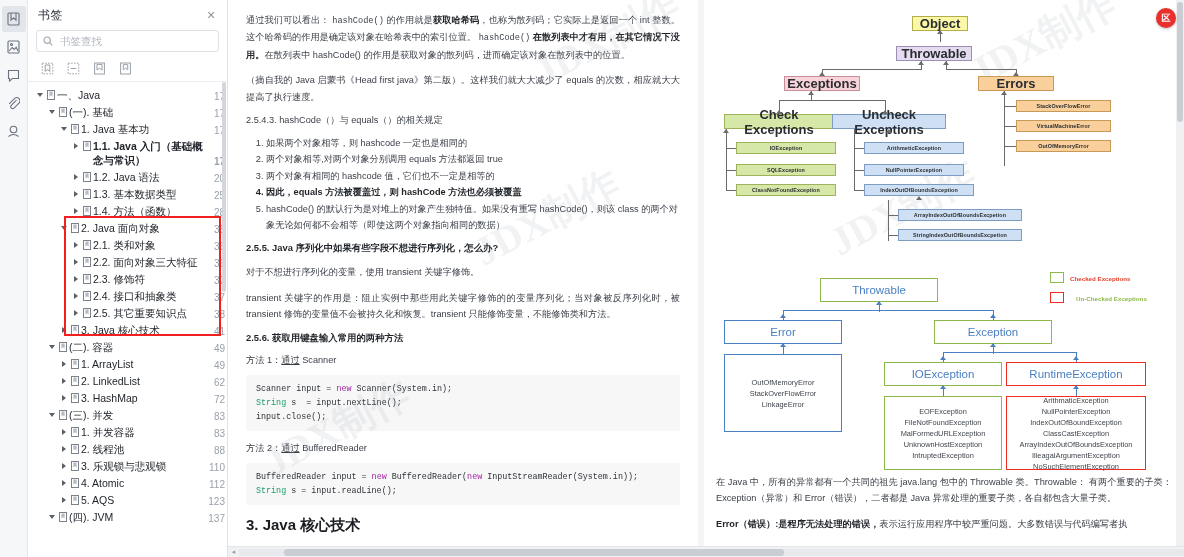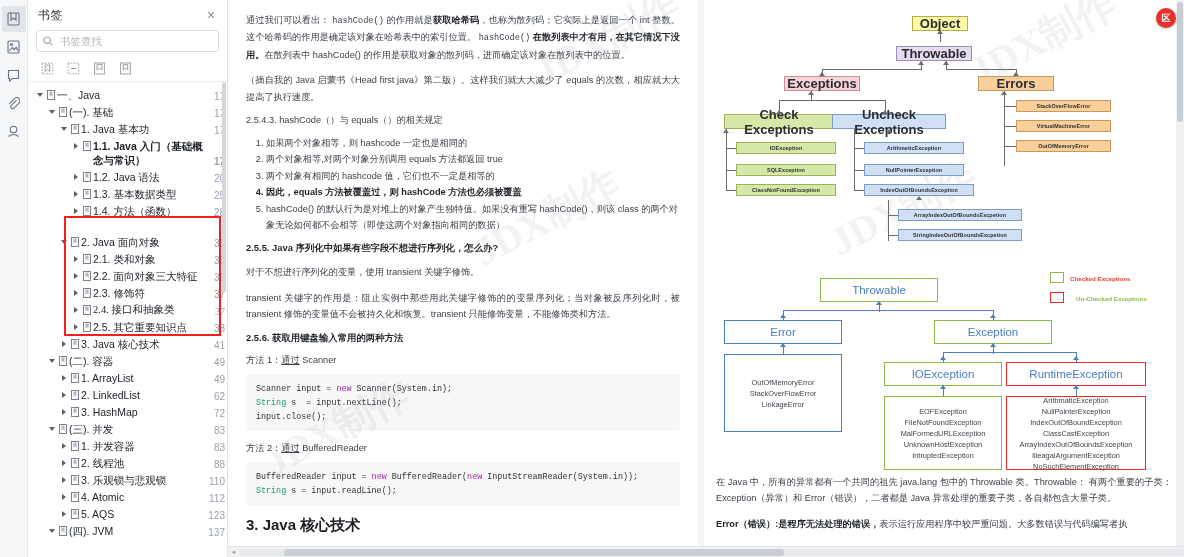--- a/index.html
+++ b/index.html
@@ -364,21 +364,21 @@
             </span>
             <span class="bmk">
               <svg width="8" height="10" viewBox="0 0 8 10" fill="none" stroke="currentColor" stroke-width="1">
                 <rect x=".5" y=".5" width="7" height="9"></rect>
                 <path d="M2.4 1.4h3.2v5.2L4 5.2 2.4 6.6z" fill="currentColor" stroke="none" opacity=".55"></path>
               </svg>
             </span>
             <span class="tlabel">1.4. 方法（函数）</span>
             <span class="tpage">28</span>
           </div>
-          <div class="tnode" style="padding-left: 30px; margin-top: 14px;">
+          <div class="tnode" style="padding-left: 30px;">
             <span class="tw">
               <i class="tri-down"></i>
             </span>
             <span class="bmk">
               <svg width="8" height="10" viewBox="0 0 8 10" fill="none" stroke="currentColor" stroke-width="1">
                 <rect x=".5" y=".5" width="7" height="9"></rect>
                 <path d="M2.4 1.4h3.2v5.2L4 5.2 2.4 6.6z" fill="currentColor" stroke="none" opacity=".55"></path>
               </svg>
             </span>
             <span class="tlabel">2. Java 面向对象</span>
@@ -416,21 +416,21 @@
             </span>
             <span class="bmk">
               <svg width="8" height="10" viewBox="0 0 8 10" fill="none" stroke="currentColor" stroke-width="1">
                 <rect x=".5" y=".5" width="7" height="9"></rect>
                 <path d="M2.4 1.4h3.2v5.2L4 5.2 2.4 6.6z" fill="currentColor" stroke="none" opacity=".55"></path>
               </svg>
             </span>
             <span class="tlabel">2.3. 修饰符</span>
             <span class="tpage">37</span>
           </div>
-          <div class="tnode" style="padding-left: 42px; font-family: Liberation Serif, serif;">
+          <div class="tnode" style="padding-left: 42px;">
             <span class="tw">
               <i class="tri-right"></i>
             </span>
             <span class="bmk">
               <svg width="8" height="10" viewBox="0 0 8 10" fill="none" stroke="currentColor" stroke-width="1">
                 <rect x=".5" y=".5" width="7" height="9"></rect>
                 <path d="M2.4 1.4h3.2v5.2L4 5.2 2.4 6.6z" fill="currentColor" stroke="none" opacity=".55"></path>
               </svg>
             </span>
             <span class="tlabel">2.4. 接口和抽象类</span>

